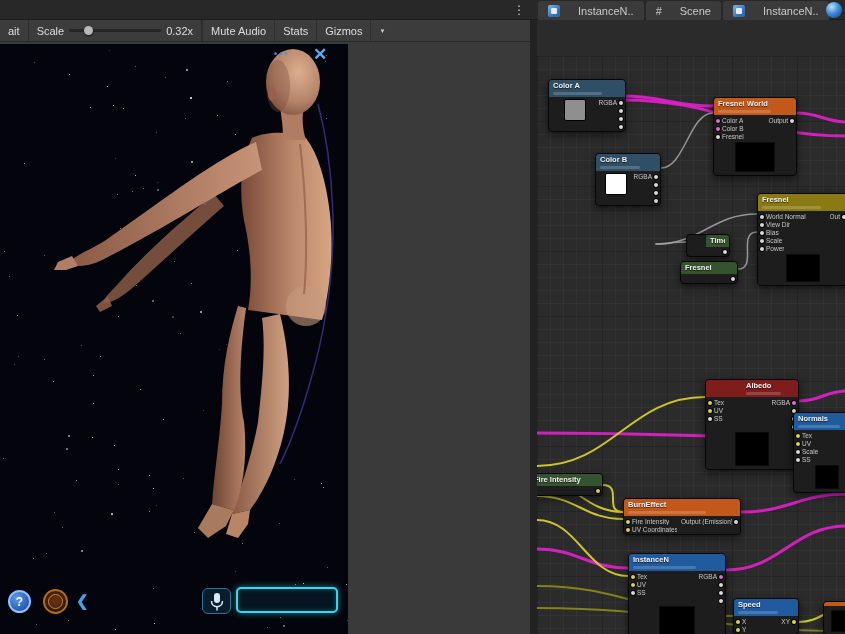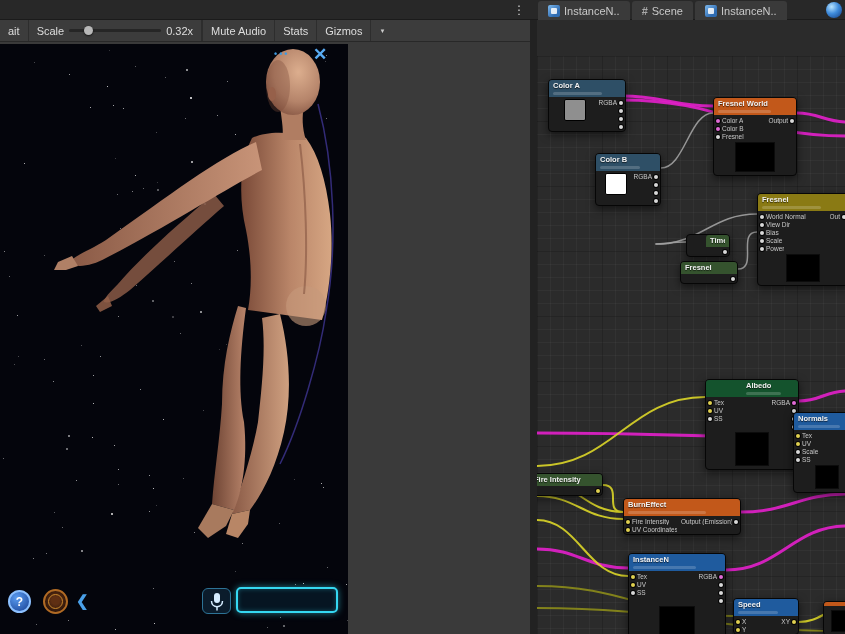--- a/index.html
+++ b/index.html
@@ -6,21 +6,21 @@
   html,body { background:#161616; }
   #app {
     position:relative; width:845px; height:634px; overflow:hidden;
     background:#282828; font-family:"Liberation Sans", sans-serif;
     -webkit-font-smoothing:antialiased;
   }
   
   .tabbar { position:absolute; left:0; top:0; width:845px; height:20px; background:#282828; border-bottom:1px solid #1b1b1b; }
   .menu-dots { position:absolute; left:510px; top:0; width:18px; height:20px; color:#cfcfcf; font-size:12px; line-height:20px; text-align:center; cursor:default; }
   .tabs { position:absolute; left:538px; top:0; height:20px; display:flex; gap:2px; }
-  .tab { display:flex; align-items:center; gap:4px; padding:0 10px; background:#3a3a3a; color:#c9c9c9; font-size:11px; border-radius:3px 3px 0 0; margin-top:1px; white-space:nowrap; }
+  .tab { display:flex; align-items:center; gap:18px; padding:0 10px; background:#3a3a3a; color:#c9c9c9; font-size:11px; border-radius:3px 3px 0 0; margin-top:1px; white-space:nowrap; }
   .script-icon { width:12px; height:12px; border-radius:2px; background:linear-gradient(135deg,#7db8ec 0%,#2f6cb2 70%); position:relative; flex:none; }
   .script-icon::after { content:""; position:absolute; left:3px; top:3px; width:6px; height:6px; background:rgba(255,255,255,.85); border-radius:1px; }
   .grid-glyph { color:#a9a9a9; font-size:11px; font-weight:bold; }
   .orb { position:absolute; right:3px; top:2px; width:16px; height:16px; border-radius:50%;
          background:radial-gradient(circle at 35% 30%, #b8e4ff 0%, #3f8cdc 45%, #123a7e 100%); }
   
   .gtoolbar { position:absolute; left:0; top:20px; width:530px; height:22px; background:#3c3c3c; border-bottom:1px solid #282828; display:flex; align-items:stretch; color:#dddddd; font-size:11px; }
   .titem { padding:0 8px; display:flex; align-items:center; gap:5px; white-space:nowrap; }
   .tsep { width:1px; background:#2d2d2d; }
   .slider-track { width:92px; height:3px; background:#262626; border-radius:2px; position:relative; }
@@ -507,21 +507,21 @@
               <div class="nmid"></div>
               <div class="ncol">
                 <div class="port out">
                   <span class="plabel"></span>
                   <span class="dot" style="background: rgb(216, 216, 216);"></span>
                 </div>
               </div>
             </div>
           </div>
           <div class="node" style="left: 168px; top: 323px; width: 94px;">
-            <div class="nhead" style="background: #14532d; padding-left: 40px;">
+            <div class="nhead" style="background: #7f1d1d; padding-left: 40px;">
               <div class="ntitle">Albedo</div>
               <div class="nsub"></div>
             </div>
             <div class="nbody">
               <div class="ncol">
                 <div class="port in">
                   <span class="dot" style="background: rgb(224, 208, 80);"></span>
                   <span class="plabel">Tex</span>
                 </div>
                 <div class="port in">

